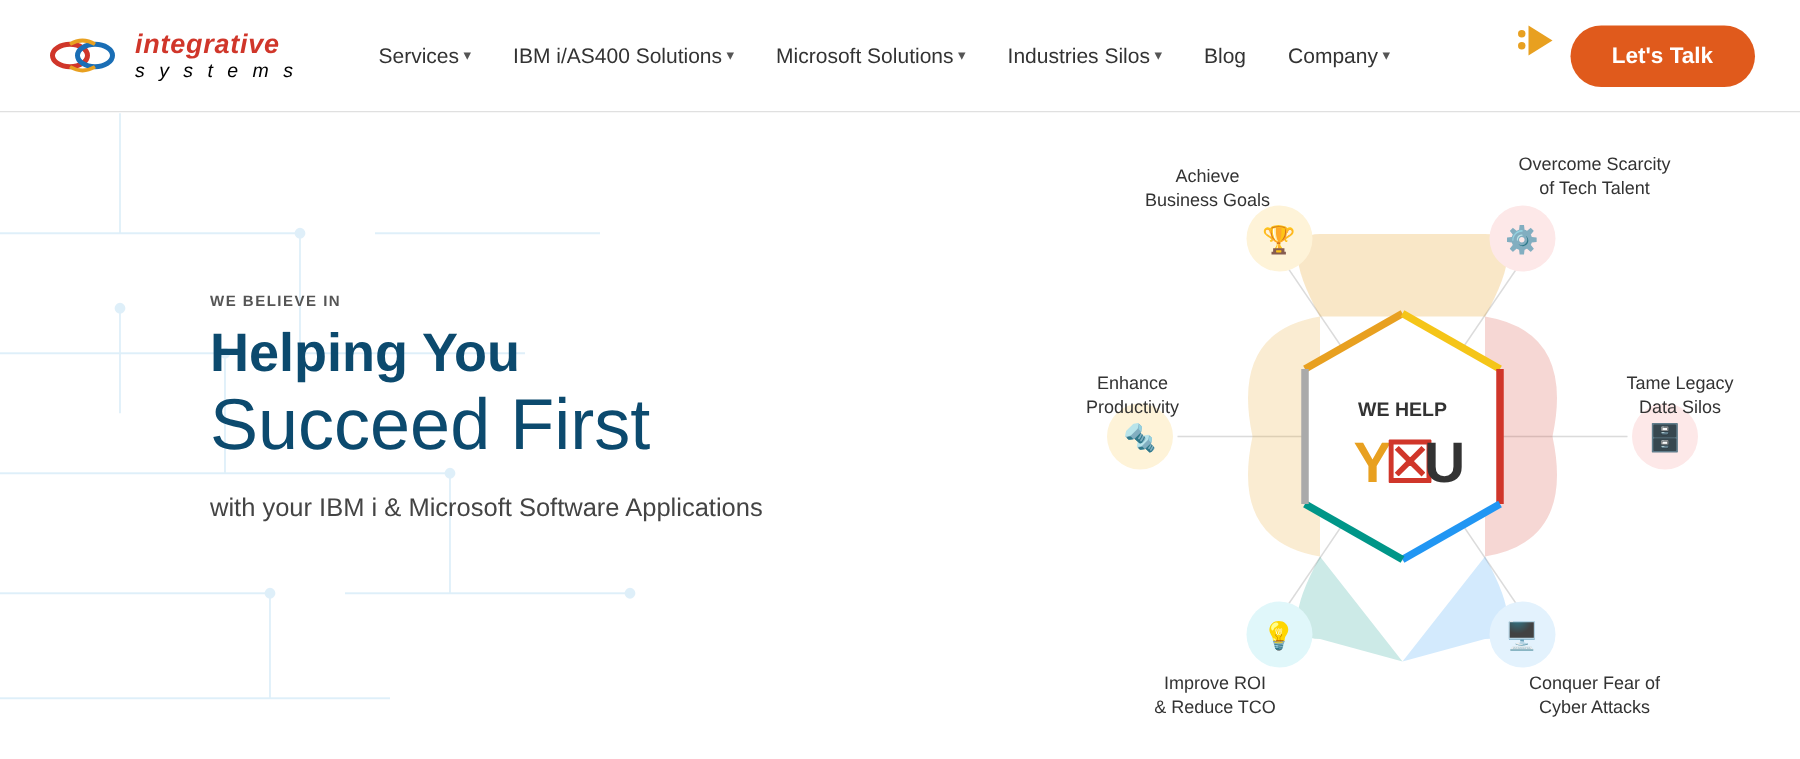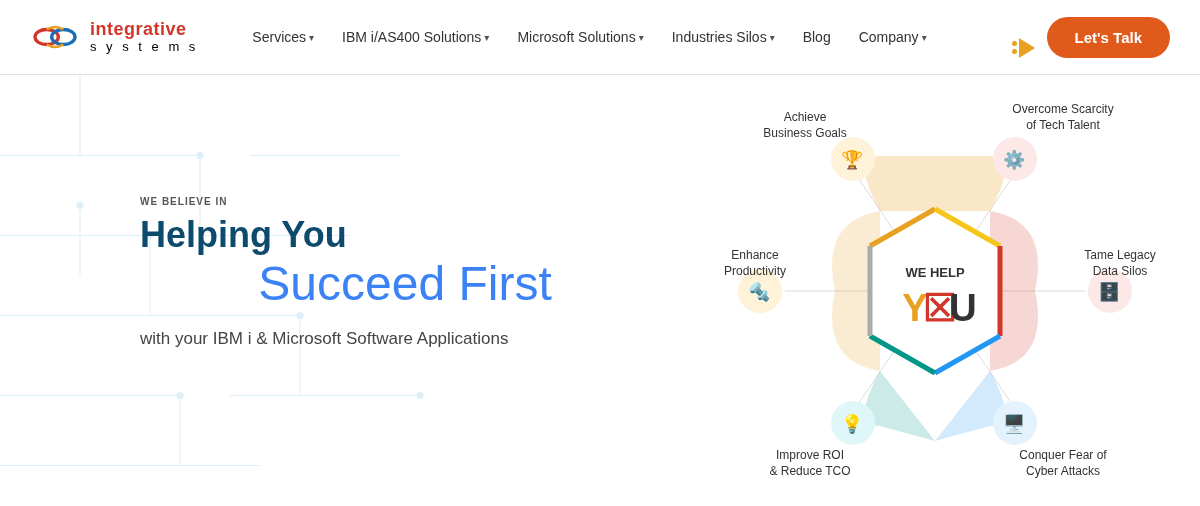--- a/index.html
+++ b/index.html
@@ -13,20 +13,21 @@
       height: 75px;
       border-bottom: 1px solid #e0e0e0;
       background: #fff;
     }
     .logo-area {
       display: flex;
       align-items: center;
       gap: 10px;
       margin-right: 40px;
       flex-shrink: 0;
+      font-style: italic;
     }
     .logo-icon {
       width: 50px;
       height: 50px;
     }
     .logo-text {
       display: flex;
       flex-direction: column;
       line-height: 1.1;
     }
@@ -59,21 +60,21 @@
       color: #333;
       white-space: nowrap;
       text-decoration: none;
     }
     .chevron {
       font-size: 10px;
       color: #555;
     }
     .nav-right {
       display: flex;
-      align-items: flex-end;
+      align-items: flex-start;
       gap: 12px;
       margin-left: auto;
     }
     .arrow-icon {
       display: flex;
       align-items: center;
       gap: 2px;
     }
     .arrow-icon .dots {
       display: flex;
@@ -142,24 +143,23 @@
     }
     .hero-title-red {
       font-size: 36px;
       font-weight: 700;
       color: #0c4a6e;
       line-height: 1.1;
     }
     .hero-title-dark {
       font-size: 48px;
       font-weight: 400;
-      color: #3b82f6;
+      color: #0c4a6e;
       line-height: 1.2;
       margin-bottom: 16px;
-      text-align: center;
     }
     .hero-subtitle {
       font-size: 17px;
       color: #444;
       margin-bottom: 36px;
     }
     .connect-btn {
       background: #e8a020;
       color: #fff;
       border: none;

